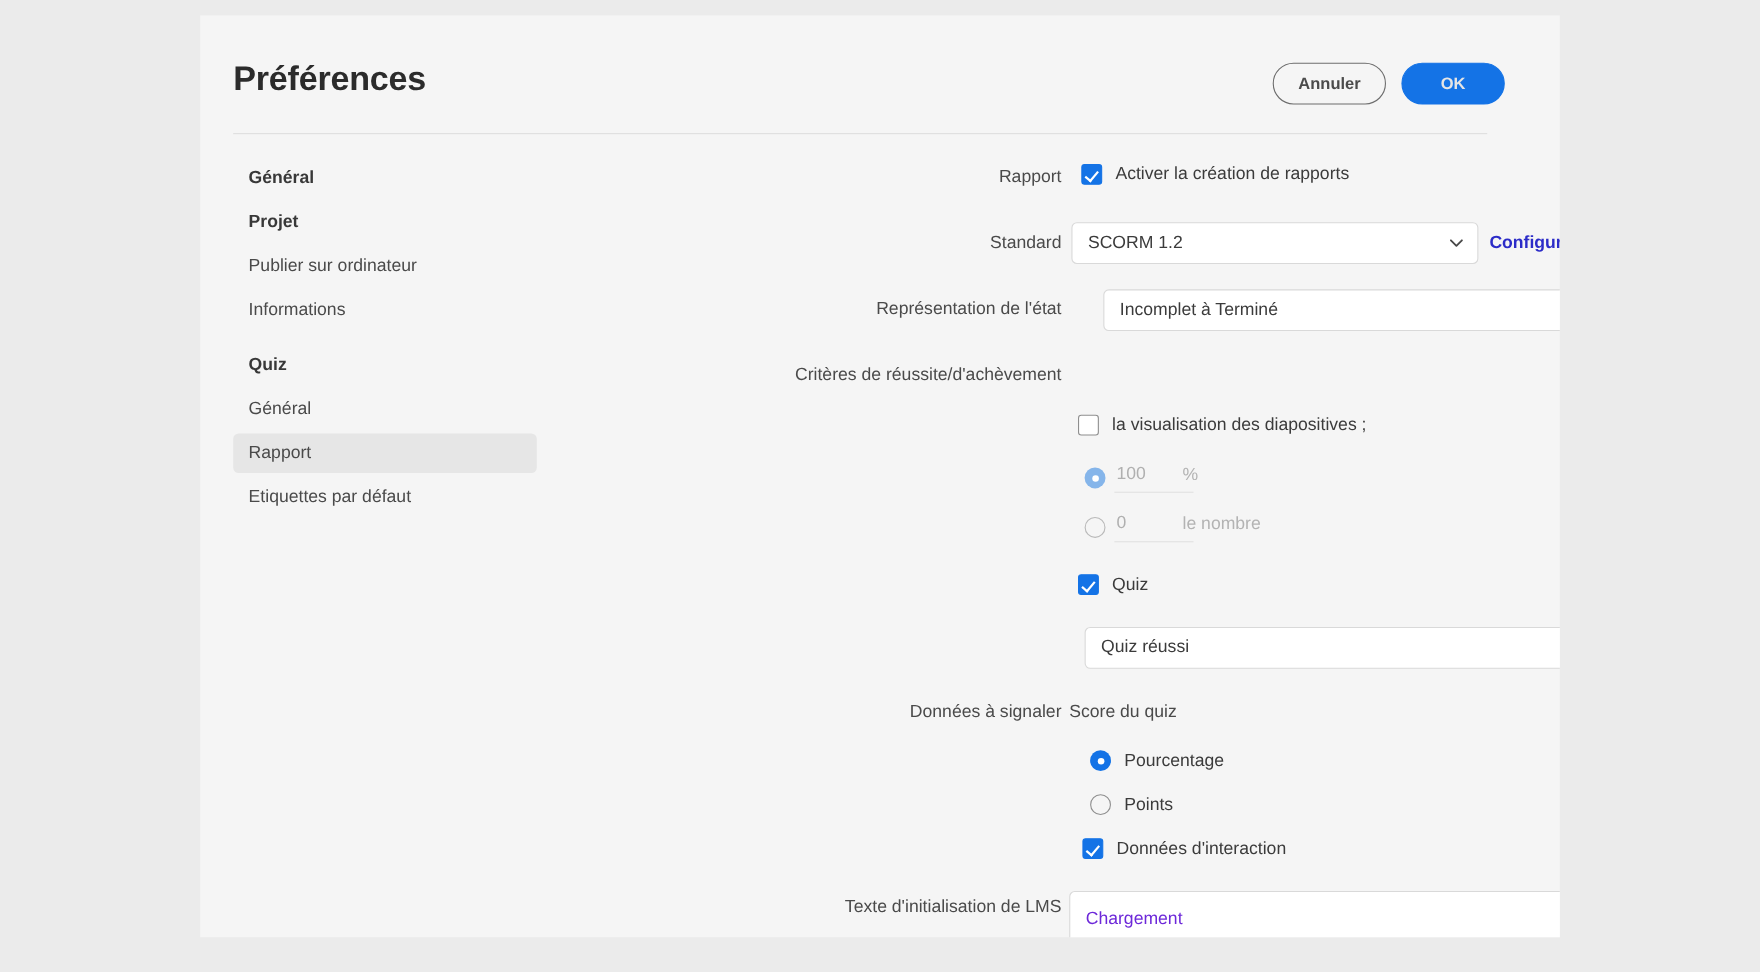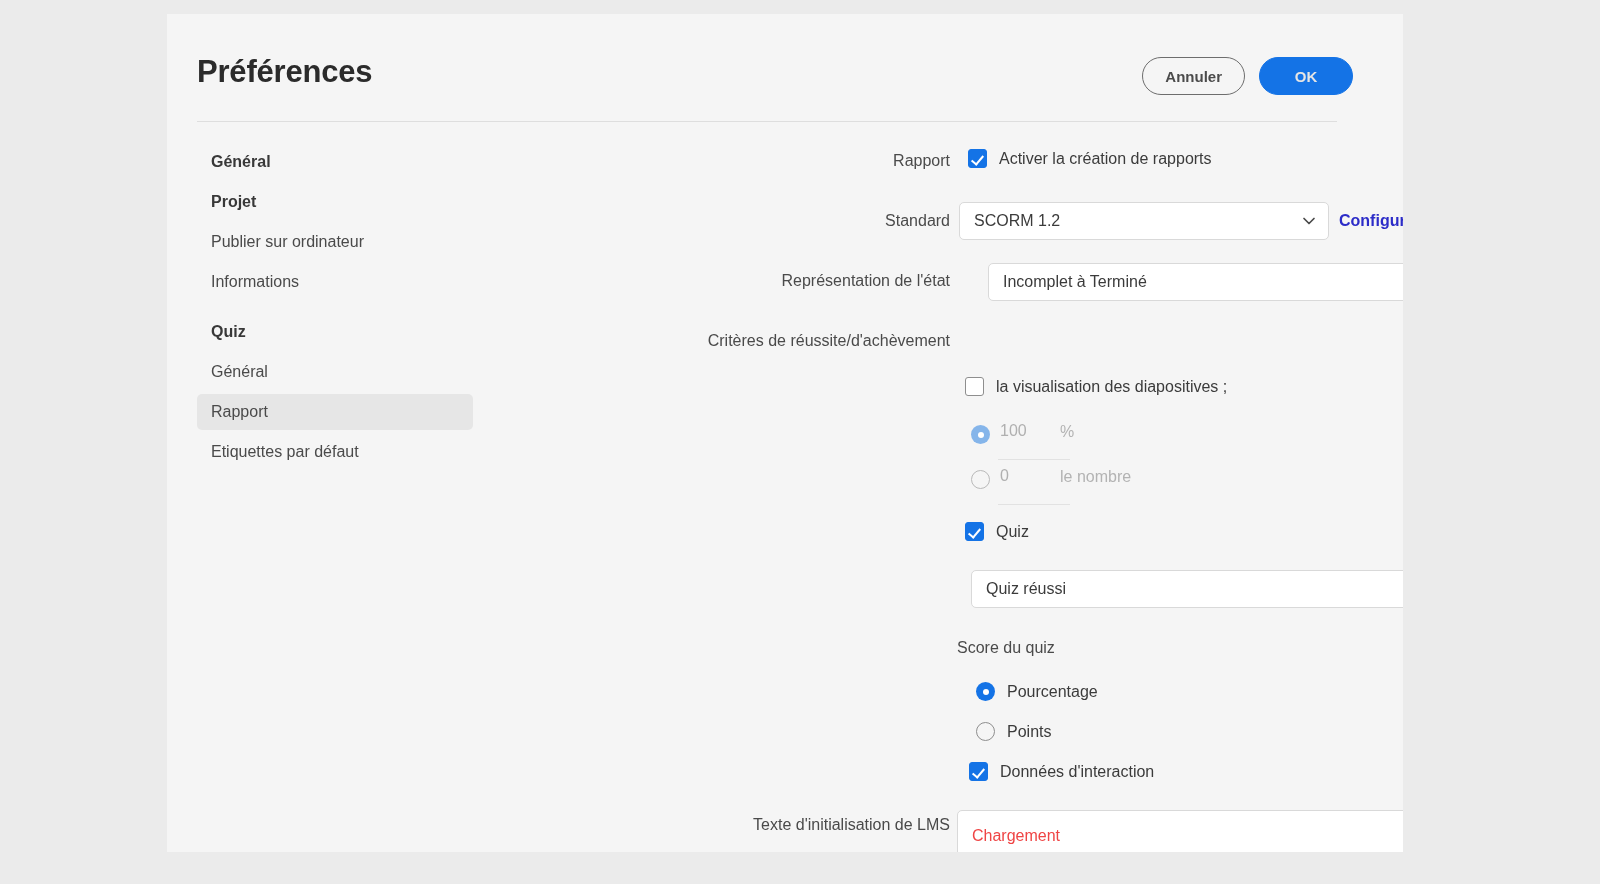--- a/index.html
+++ b/index.html
@@ -7,21 +7,21 @@
     margin: 0; padding: 0;
     width: 1600px; height: 884px;
     background: #ebebeb;
     font-family: "Liberation Sans", sans-serif;
     overflow: hidden;
   }
 
   
   #dialog {
     position: absolute;
-    left: 167px; top: 14px;
+    left: 182px; top: 14px;
     width: 1236px; height: 838px;
     background: #f5f5f5;
     overflow: hidden;
   }
 
   
   #header {
     position: absolute;
     left: 0; top: 0; width: 100%; height: 108px;
   }
@@ -220,41 +220,41 @@
 
   
   .uf {
     position: absolute;
     border: none;
     border-bottom: 1px solid #e2e2e2;
     background: transparent;
     font-family: "Liberation Sans", sans-serif;
     font-size: 16px;
     color: #b0b0b0;
-    padding: 0 2px 19px 2px;
+    padding: 0 2px 7px 2px;
     outline: none;
   }
   .unit {
     position: absolute;
     font-size: 16px;
     color: #b3b3b3;
   }
 
   
   .text-input {
     position: absolute;
     height: 52px;
     background: #ffffff;
     border: 1px solid #d9d9d9;
     border-radius: 5px;
     display: flex;
     align-items: center;
     padding: 0 14px;
     font-size: 16px;
-    color: #ef4444;
+    color: #6d28d9;
     cursor: text;
   }
   .section-sub {
     position: absolute;
     font-size: 16px;
     color: #4a4a4a;
     white-space: nowrap;
   }
 </style>
 </head>
@@ -330,20 +330,21 @@
     <div class="cb-row" style="left:482px; top:378px;">
       <span class="cb on"></span>
       <span class="cb-label">Quiz</span>
     </div>
 
     <div class="select" style="left:498px; top:426px; width:534px;">
       <span class="value">Quiz réussi</span>
 
     </div>
 
+    <div class="field-label" style="left:-40px; top:495px; width:517px;">Données à signaler</div>
     <div class="section-sub" style="left:484px; top:495px;">Score du quiz</div>
 
     <div class="rd-row" style="left:503px; top:538px;">
       <span class="rd on"></span>
       <span class="rd-label">Pourcentage</span>
     </div>
     <div class="rd-row" style="left:503px; top:578px;">
       <span class="rd off"></span>
       <span class="rd-label">Points</span>
     </div>

